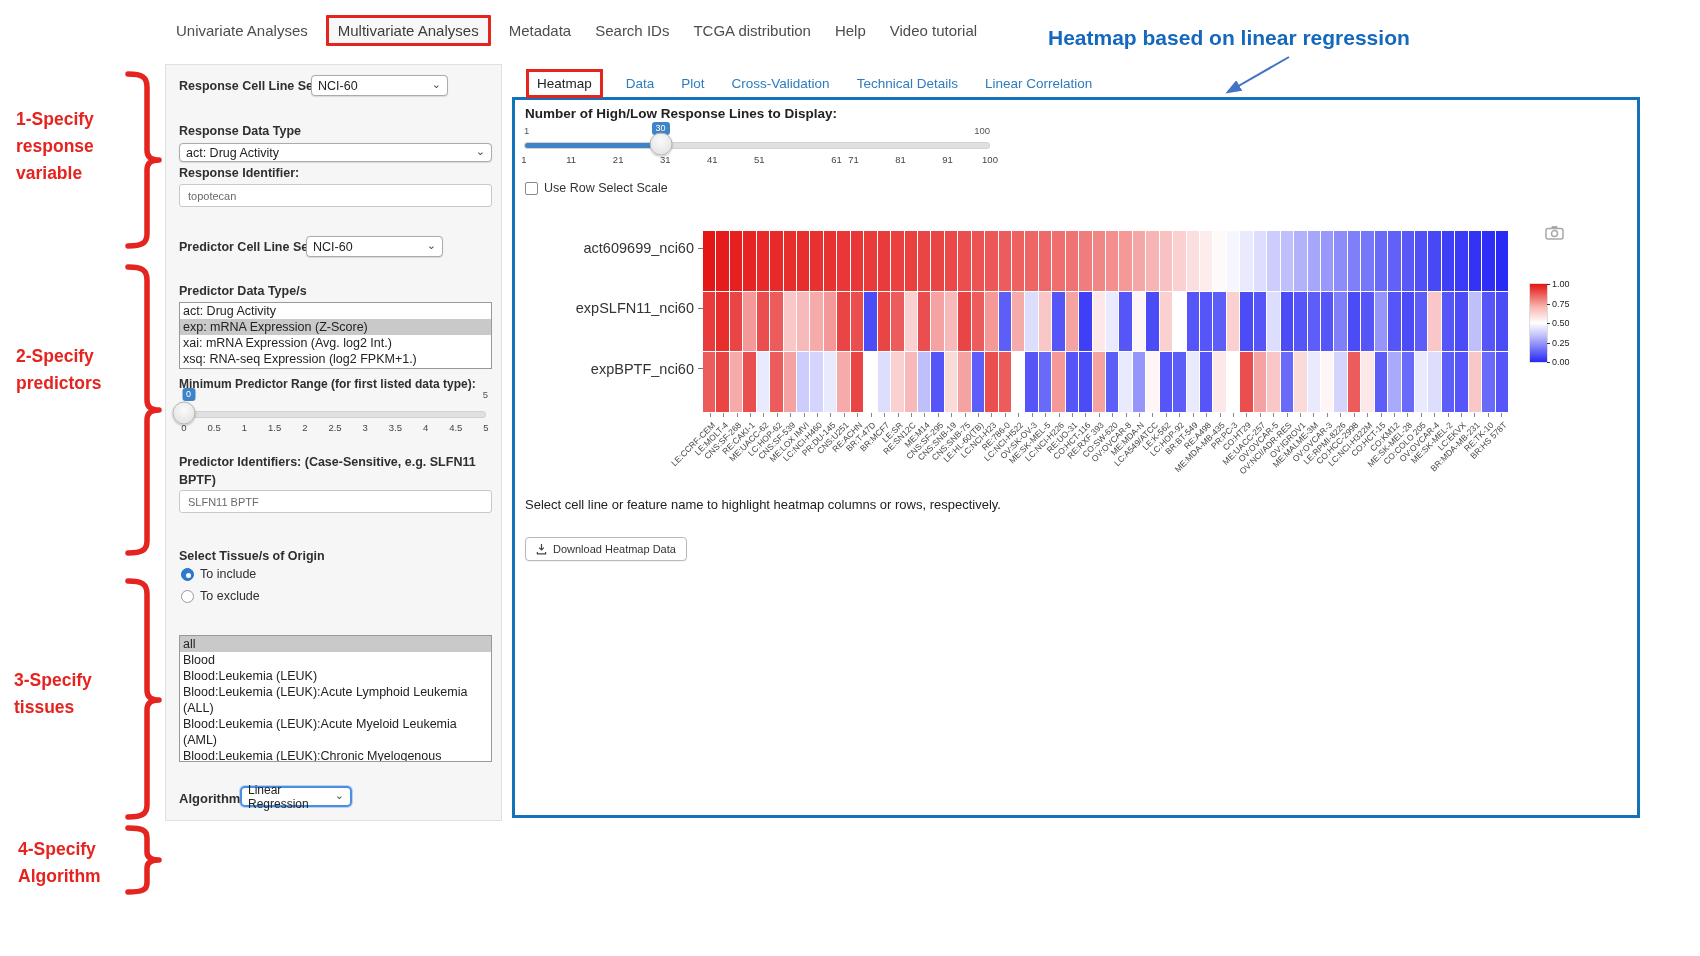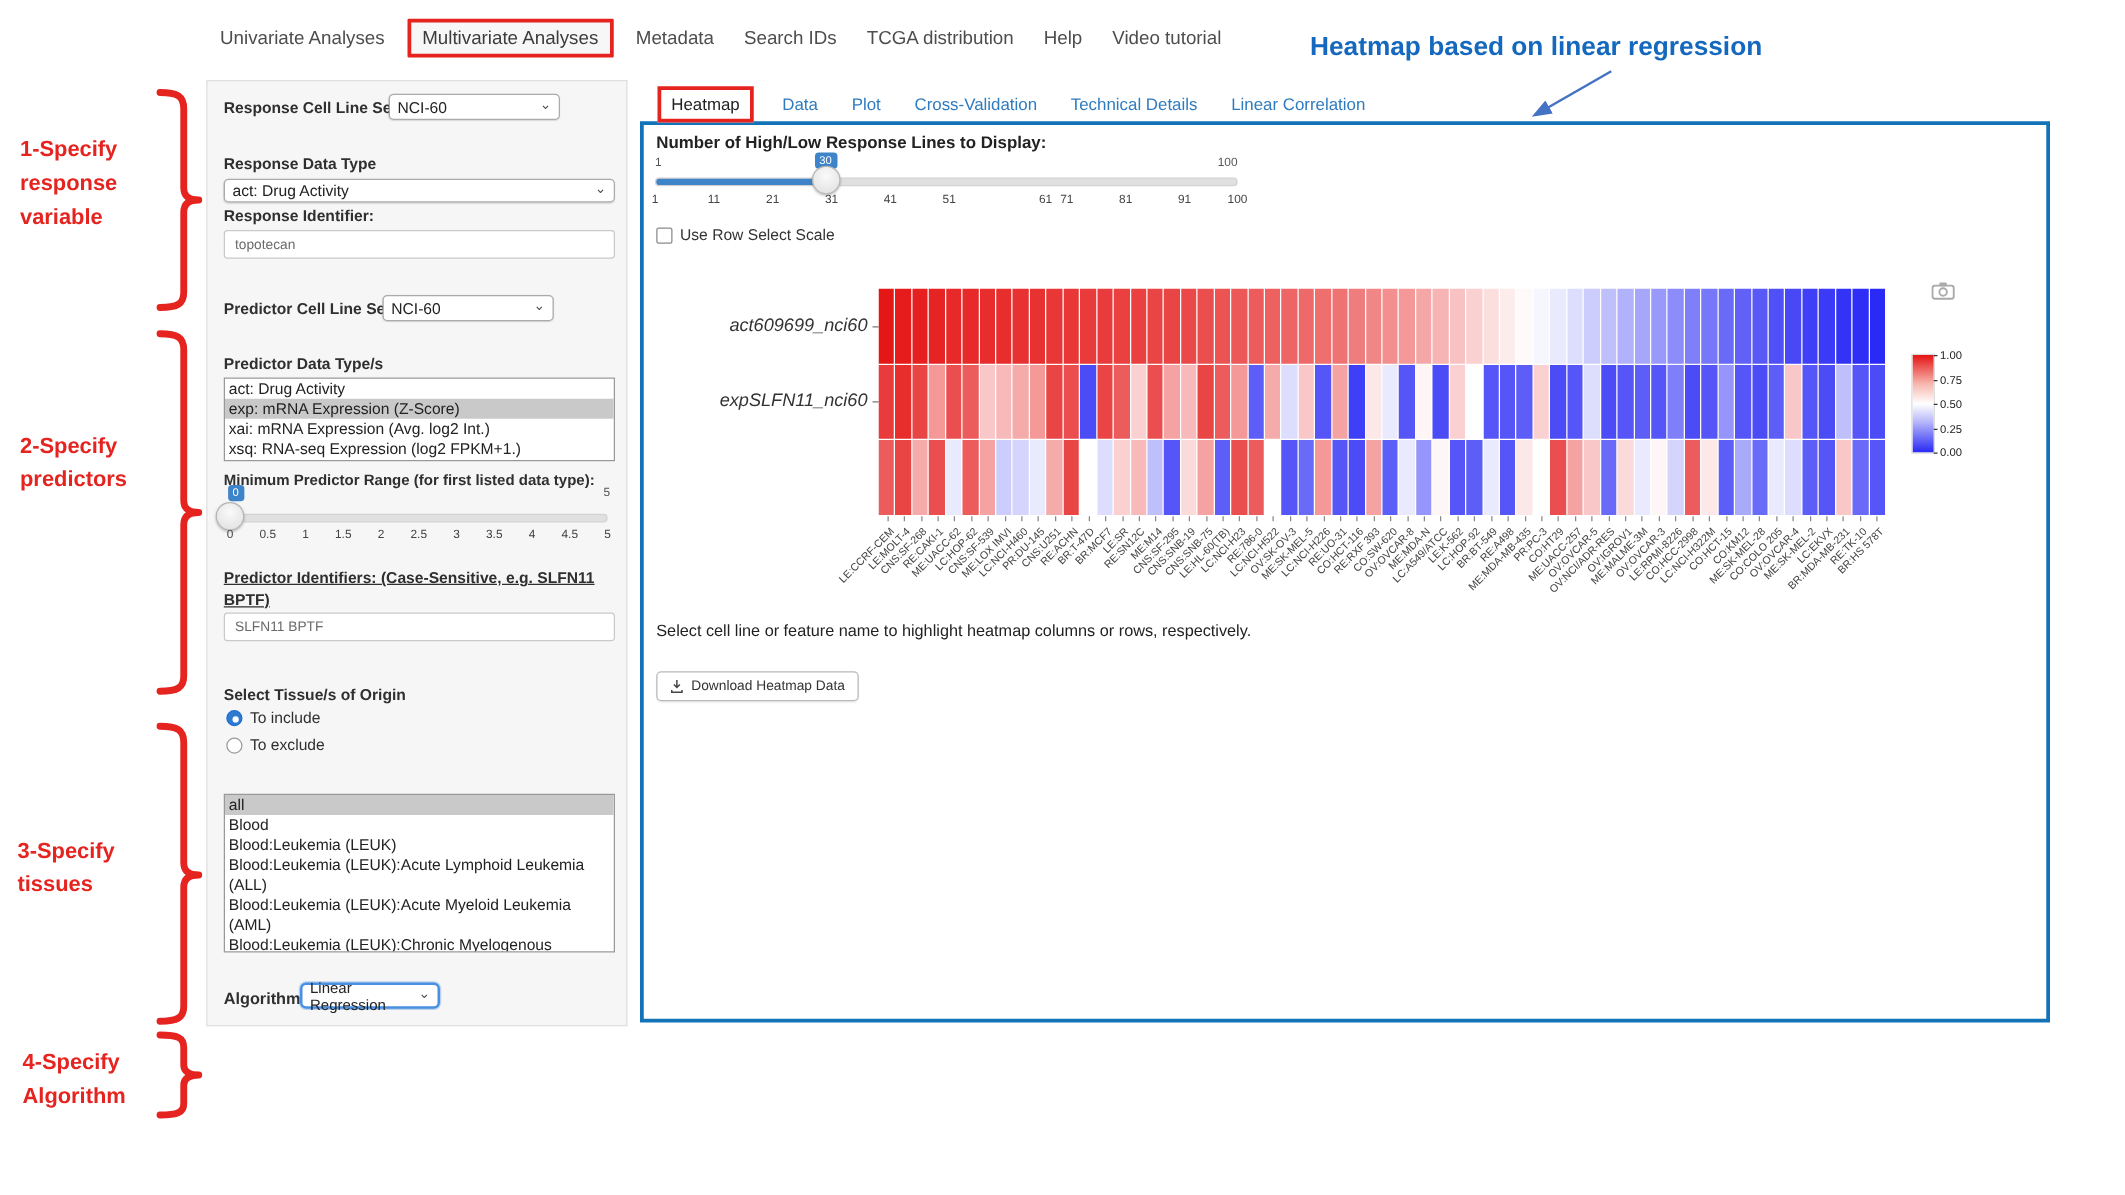--- a/index.html
+++ b/index.html
@@ -44,21 +44,21 @@
   .tab{white-space:nowrap;cursor:pointer;}
   .tab.active{color:#222;border:3px solid var(--red);padding:4px 8px;margin:-7px -4px;background:#fff;}
   .hm-header{position:absolute;left:10px;top:6px;font-size:13.5px;font-weight:bold;color:#222;}
   .checkbox-row{position:absolute;left:10px;top:81px;display:flex;align-items:center;gap:6px;font-size:12.5px;color:#333;}
   .checkbox{width:11px;height:11px;border:1px solid #8a8a8a;border-radius:2px;background:#fff;}
   .note-text{position:absolute;left:10px;top:397px;font-size:13px;color:#222;}
   .dl-btn{position:absolute;left:10px;top:437px;display:flex;align-items:center;gap:6px;background:#fff;border:1px solid #b9b9b9;border-radius:4px;padding:5px 10px;font-size:11px;color:#333;cursor:pointer;box-shadow:0 1px 1px rgba(0,0,0,.06);}
   
   #hm-grid{position:absolute;left:188px;top:131px;width:805px;height:181px;display:grid;grid-template-columns:repeat(60,1fr);grid-template-rows:repeat(3,1fr);gap:1px;background:#fff;}
   .hm-cell{width:100%;height:100%;}
-  #hm-rowlabels{position:absolute;left:30px;top:131px;width:158px;height:181px;font-style:italic;}
+  #hm-rowlabels{position:absolute;left:30px;top:118px;width:158px;height:181px;}
   .hm-rowlabel{position:absolute;right:0;height:60px;display:flex;align-items:center;justify-content:flex-end;font-size:14.5px;color:#333;gap:4px;}
   .row-tick{width:5px;height:1px;background:#777;}
   #hm-bticks{position:absolute;left:188px;top:313px;width:805px;height:5px;}
   .b-tick{position:absolute;top:0;width:1px;height:4px;background:#888;}
   #hm-collabels{position:absolute;left:188px;top:320px;width:805px;height:110px;}
   .hm-collabel{position:absolute;top:0;white-space:nowrap;font-size:8.5px;color:#444;transform:rotate(-45deg);transform-origin:top right;cursor:pointer;}
   #colorbar{position:absolute;left:1014px;top:183px;width:17px;height:78px;background:linear-gradient(to bottom,#e51414 0%,#f7b8b0 30%,#ffffff 50%,#b9b9fb 68%,#2828f5 100%);border:1px solid #ddd;}
   .cb-label{position:absolute;left:22px;font-size:9px;color:#222;transform:translateY(-50%);white-space:nowrap;}
   .cb-tick{position:absolute;left:17px;width:3px;height:1px;background:#333;}
   #camera{position:absolute;left:1030px;top:125px;cursor:pointer;}
@@ -161,21 +161,21 @@
           <span class="s-tick-label" style="left: 40%;">2</span>
           <span class="s-tick-label" style="left: 50%;">2.5</span>
           <span class="s-tick-label" style="left: 60%;">3</span>
           <span class="s-tick-label" style="left: 70%;">3.5</span>
           <span class="s-tick-label" style="left: 80%;">4</span>
           <span class="s-tick-label" style="left: 90%;">4.5</span>
           <span class="s-tick-label" style="left: 100%;">5</span>
         </div>
     </div>
 
-    <div class="sb-label" style="left:13px;top:388px;width:313px;line-height:18px;text-decoration:underline;">Predictor Identifiers: (Case-Sensitive, e.g. SLFN11 BPTF)</div>
+    <div class="sb-label" style="left:13px;top:388px;width:313px;line-height:18px;">Predictor Identifiers: (Case-Sensitive, e.g. SLFN11 BPTF)</div>
     <div class="tinput" style="left:13px;top:425px;width:313px;height:23px;">SLFN11 BPTF</div>
 
     <div class="sb-label" style="left:13px;top:484px;">Select Tissue/s of Origin</div>
     <div class="radio-row" style="left:15px;top:502px;">
       <span class="radio on"></span>
       <span>To include</span>
     </div>
     <div class="radio-row" style="left:15px;top:524px;">
       <span class="radio"></span>
       <span>To exclude</span>
@@ -237,20 +237,24 @@
       <span>Use Row Select Scale</span>
     </div>
 
     <div id="hm-rowlabels">
         <div class="hm-rowlabel" style="top: 0px;">
           <span>act609699_nci60</span>
           <span class="row-tick"></span>
         </div>
         <div class="hm-rowlabel" style="top: 60.3px;">
           <span>expSLFN11_nci60</span>
+          <span class="row-tick"></span>
+        </div>
+        <div class="hm-rowlabel" style="top: 120.6px;">
+          <span>expBPTF_nci60</span>
           <span class="row-tick"></span>
         </div>
       </div>
     <div id="hm-grid">
         <div class="hm-cell" style="background: rgb(229, 22, 22);"></div>
         <div class="hm-cell" style="background: rgb(230, 27, 27);"></div>
         <div class="hm-cell" style="background: rgb(230, 31, 31);"></div>
         <div class="hm-cell" style="background: rgb(231, 36, 36);"></div>
         <div class="hm-cell" style="background: rgb(231, 41, 41);"></div>
         <div class="hm-cell" style="background: rgb(231, 41, 41);"></div>

